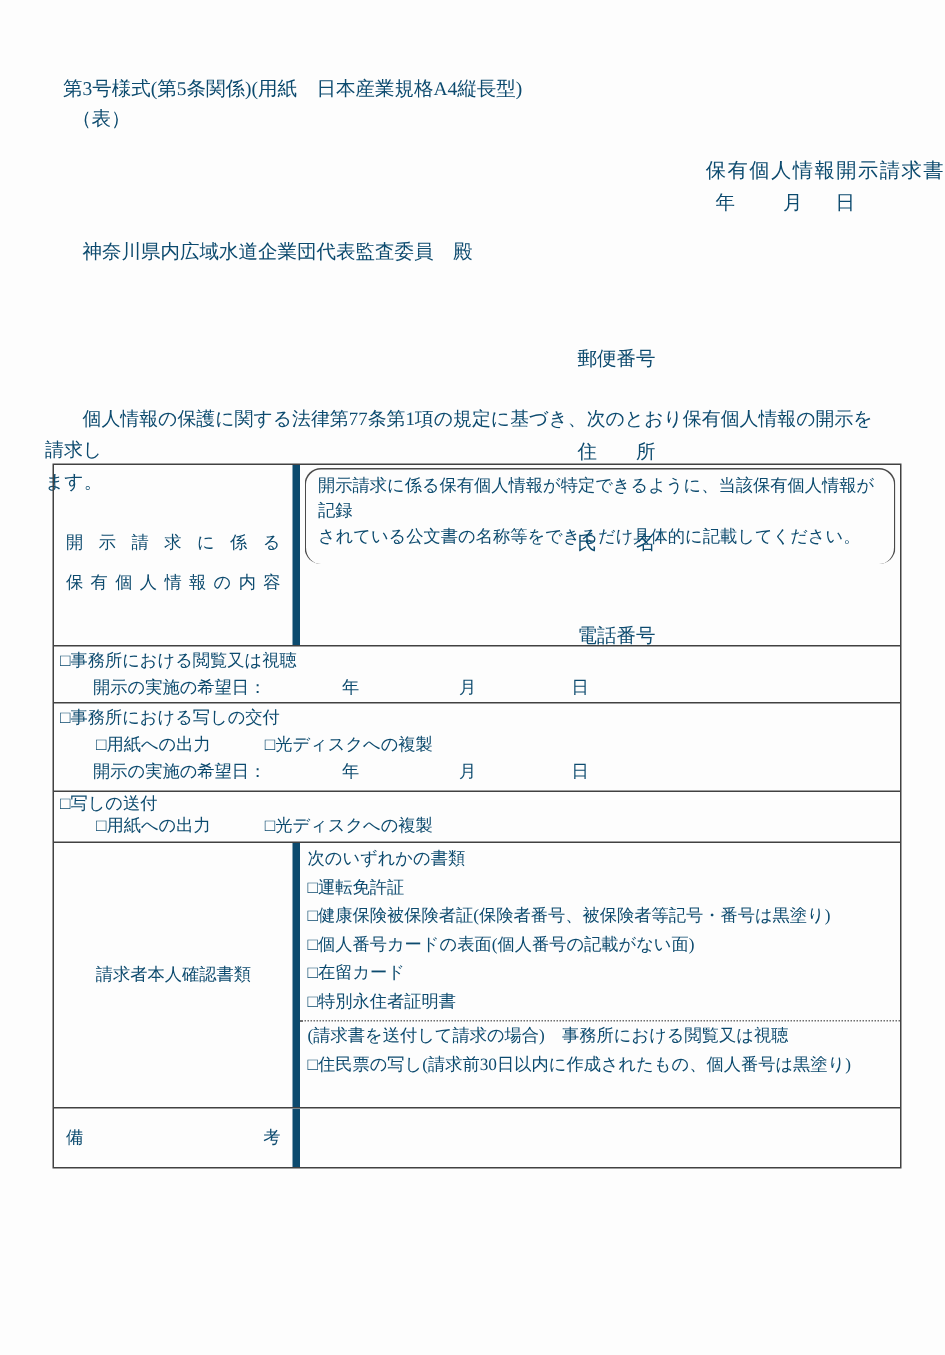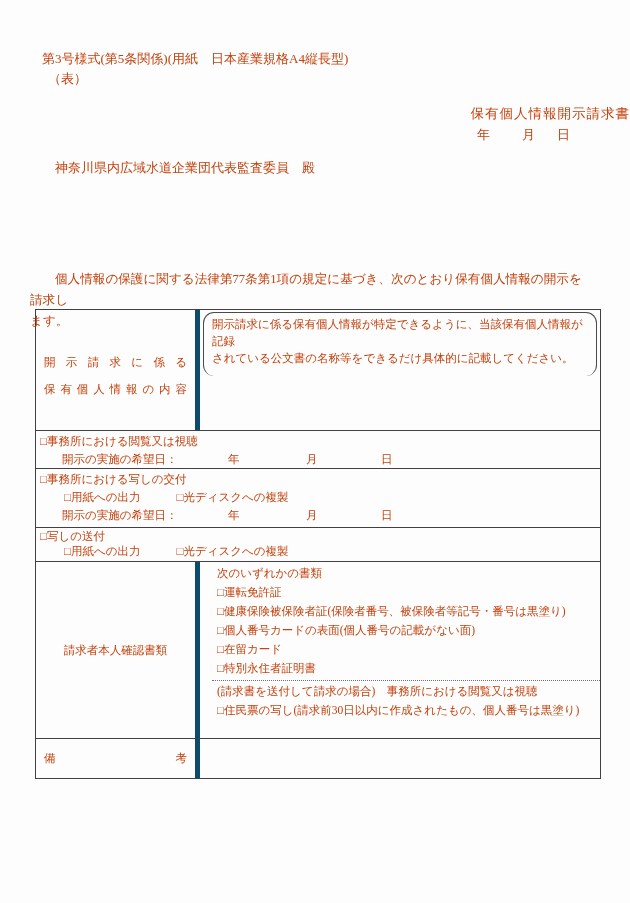--- a/index.html
+++ b/index.html
@@ -1,19 +1,19 @@
 <!DOCTYPE html>
 <html lang="ja"><head>
 <meta charset="utf-8">
 <title>保有個人情報開示請求書</title>
 <style>
   html,body{margin:0;padding:0;background:#ffffff;}
   .page{
     position:relative;width:630px;height:903px;background:#fdfdfd;
-    font-family:"Liberation Serif","DejaVu Serif",serif;color:#c2410c;
+    font-family:"Liberation Serif","DejaVu Serif",serif;color:#0c4a6e;
     overflow:hidden;
   }
   .form-no{position:absolute;left:42px;top:50px;font-size:13px;white-space:pre;}
   .side-label{position:absolute;left:48px;top:70px;font-size:13px;}
   .doc-title{position:absolute;left:0;top:105px;width:630px;text-align:right;font-size:13.5px;letter-spacing:1px;}
   .hdate{position:absolute;left:0;top:126px;width:630px;height:18px;font-size:13px;}
   .hdate .ty{position:absolute;left:477px;}
   .hdate .tm{position:absolute;left:522px;}
   .hdate .td{position:absolute;left:557px;}
   .addressee{position:absolute;left:55px;top:159px;font-size:13px;white-space:pre;}
@@ -53,21 +53,21 @@
   .optline{padding:2px 0 0 4px;line-height:17px;}
   .subopt{padding-left:28px;line-height:18px;}
   .subopt .opt2{margin-left:36px;}
   .dline{position:relative;padding-left:26px;line-height:18px;height:18px;}
   .dline .ty{position:absolute;left:192px;}
   .dline .tm{position:absolute;left:270px;}
   .dline .td{position:absolute;left:345px;}
   .sub3 .optline{padding-top:1px;line-height:15px;}
   .sub3 .subopt{line-height:15px;}
 
-  .r3 .rcell{padding:2px 5px;line-height:19px;font-size:11.5px;margin-left:12px;}
+  .r3 .rcell{padding:2px 5px;line-height:19px;font-size:11.5px;}
   .docline{white-space:pre;}
   .dotted{border-top:1px dotted #707070;margin:2px -5px 1px -5px;height:0;}
   .cb{margin-right:0;}
 
   .r4 .lcell{flex-direction:row;justify-content:space-between;align-items:center;line-height:normal;}
 </style>
 </head>
 <body>
 
 <div class="page">
@@ -77,20 +77,26 @@
   <div class="doc-title">保有個人情報開示請求書</div>
 
   <div class="hdate">
     <span class="ty">年</span>
     <span class="tm">月</span>
     <span class="td">日</span>
   </div>
 
   <div class="addressee">神奈川県内広域水道企業団代表監査委員　殿</div>
 
+  <div class="applicant">
+    <div>郵便番号</div>
+    <div>住　　所</div>
+    <div>氏　　名</div>
+    <div>電話番号</div>
+  </div>
 
   <div class="intro">
     <div class="l1">個人情報の保護に関する法律第77条第1項の規定に基づき、次のとおり保有個人情報の開示を請求し</div>
     <div class="l2">ます。</div>
   </div>
 
   <div class="tbl">
 
     <div class="trow r1">
       <div class="lcell">

